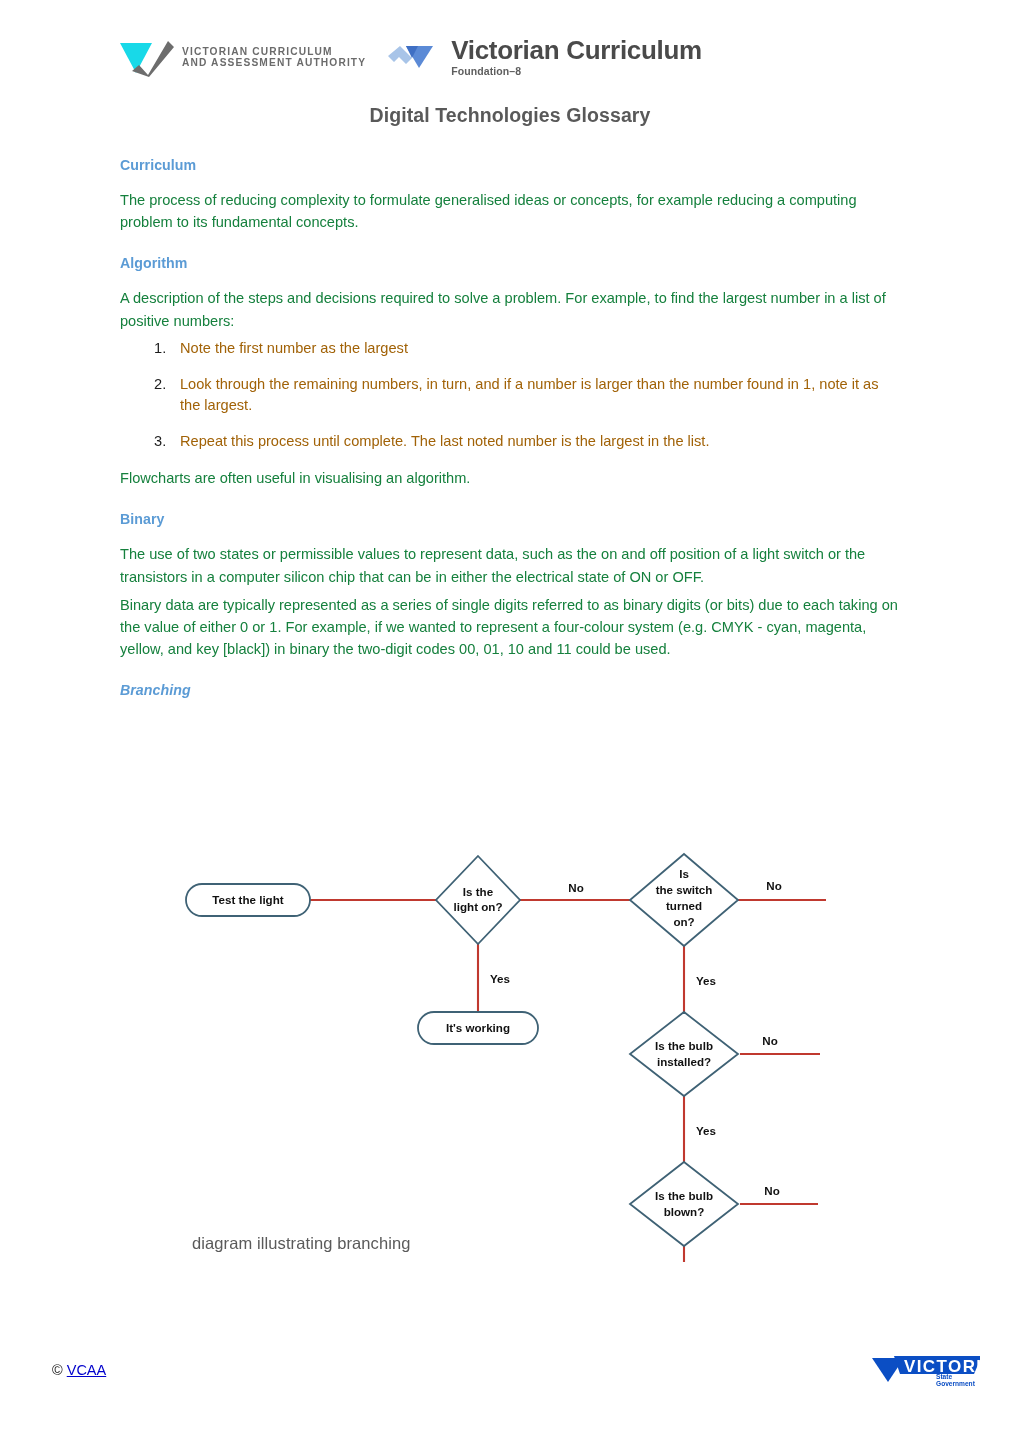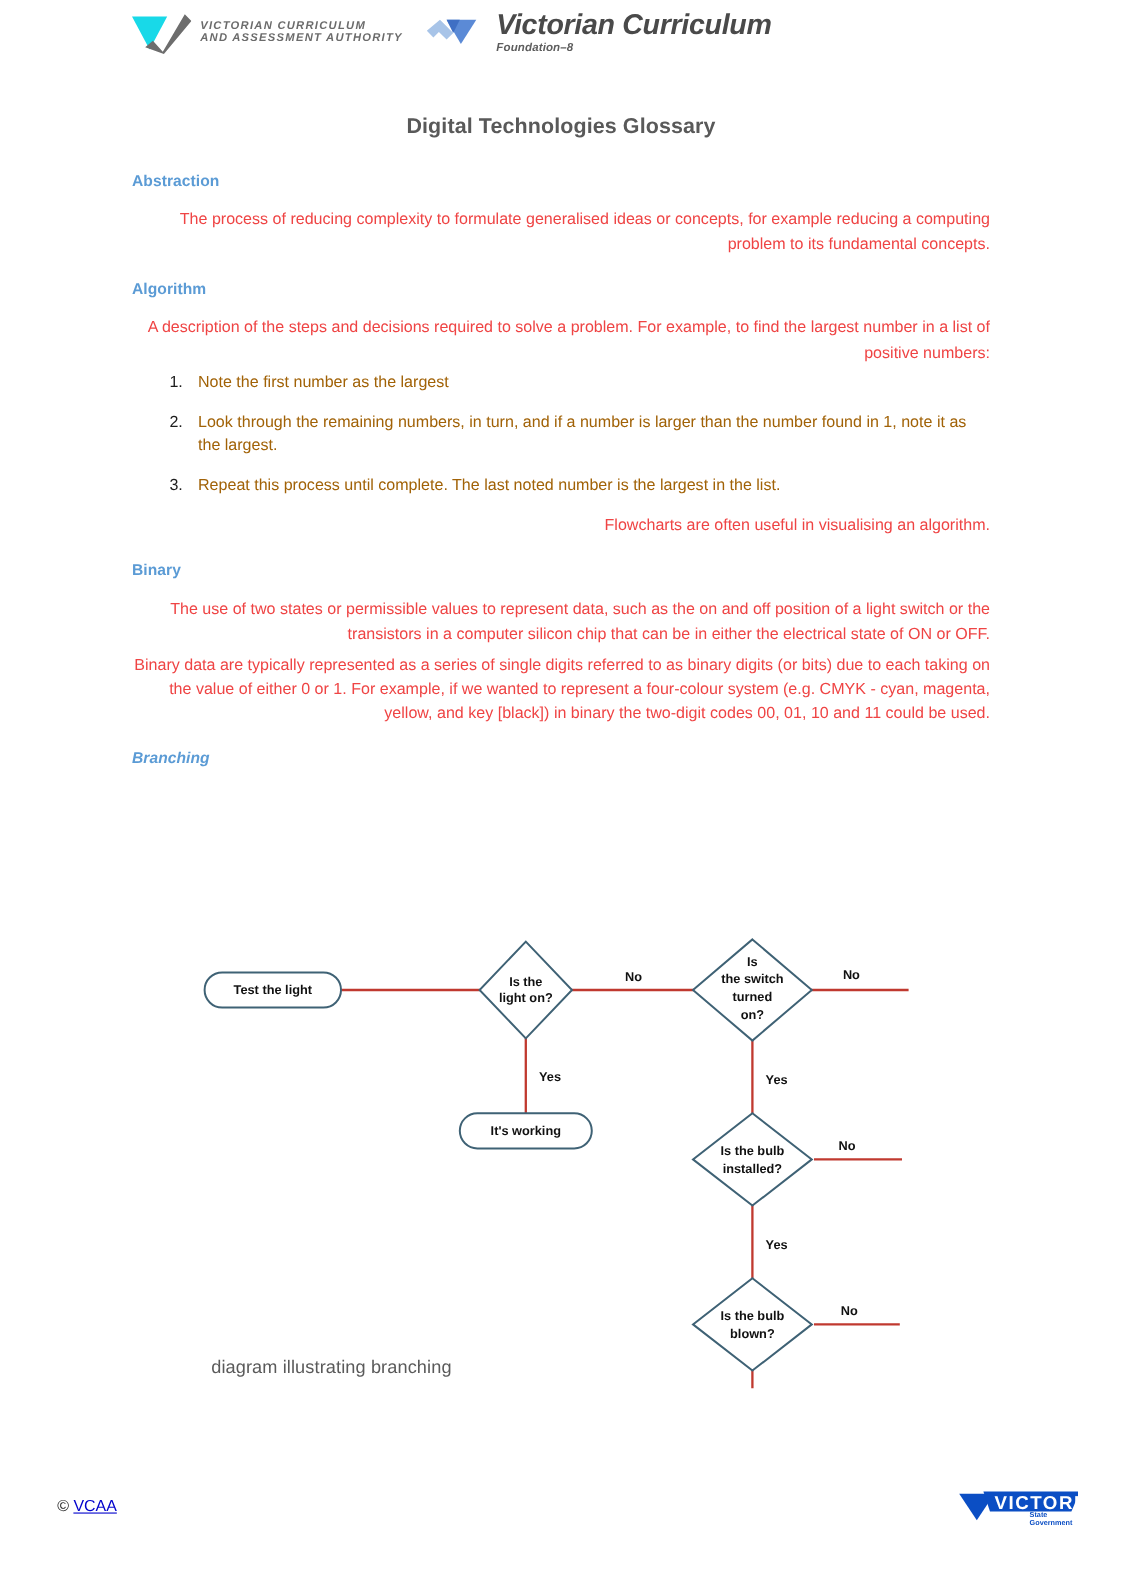--- a/index.html
+++ b/index.html
@@ -11,26 +11,25 @@
     width: 1020px; height: 1443px;
     position: relative;
     font-family: "Liberation Sans", sans-serif;
     color: #1a1a1a;
     overflow: hidden;
   }
 
   
   #header-logos {
     position: absolute;
-    left: 118px; top: 0;
+    left: 118px; top: 28px;
     width: 520px; height: 58px;
     display: flex;
     align-items: center;
     gap: 22px;
-    font-style: italic;
   }
   .vcaa-logo { display: flex; align-items: center; gap: 8px; }
   .vcaa-mark { width: 56px; height: 40px; flex: 0 0 auto; }
   .vcaa-words {
     display: flex; flex-direction: column;
     line-height: 1.12;
   }
   .vcaa-words span {
     font-family: "Liberation Sans", sans-serif;
     font-size: 10.2px;
@@ -69,22 +68,21 @@
     margin: 0 0 16px 0;
     font-size: 14.2px;
     font-weight: 700;
     color: #5b9bd5;
     letter-spacing: 0.05px;
   }
   p.body {
     margin: 0 0 22px 0;
     font-size: 14.6px;
     line-height: 1.52;
-    color: #ef4444;
-    text-align: right;
+    color: #15803d;
   }
   p.body.tight { margin-bottom: 6px; }
   .section { margin-bottom: 20px; }
   .section.last { margin-bottom: 0; font-style: italic; }
 
   ol.steps {
     margin: 0 0 8px 0;
     padding: 0;
     list-style: none;
     counter-reset: step;
@@ -198,21 +196,21 @@
     </span>
   </div>
 
 </div>
 
 <div id="doc">
 
   <h1 id="page-title">Digital Technologies Glossary</h1>
 
   <div class="section">
-    <h2 class="term">Abstraction</h2>
+    <h2 class="term">Curriculum</h2>
     <p class="body">The process of reducing complexity to formulate generalised ideas or concepts, for example reducing a computing problem to its fundamental concepts.</p>
   </div>
 
   <div class="section">
     <h2 class="term">Algorithm</h2>
     <p class="body tight">A description of the steps and decisions required to solve a problem. For example, to find the largest number in a list of positive numbers:</p>
     <ol class="steps">
       <li>Note the first number as the largest</li>
       <li>Look through the remaining numbers, in turn, and if a number is larger than the number found in 1, note it as the largest.</li>
       <li>Repeat this process until complete. The last noted number is the largest in the list.</li>

